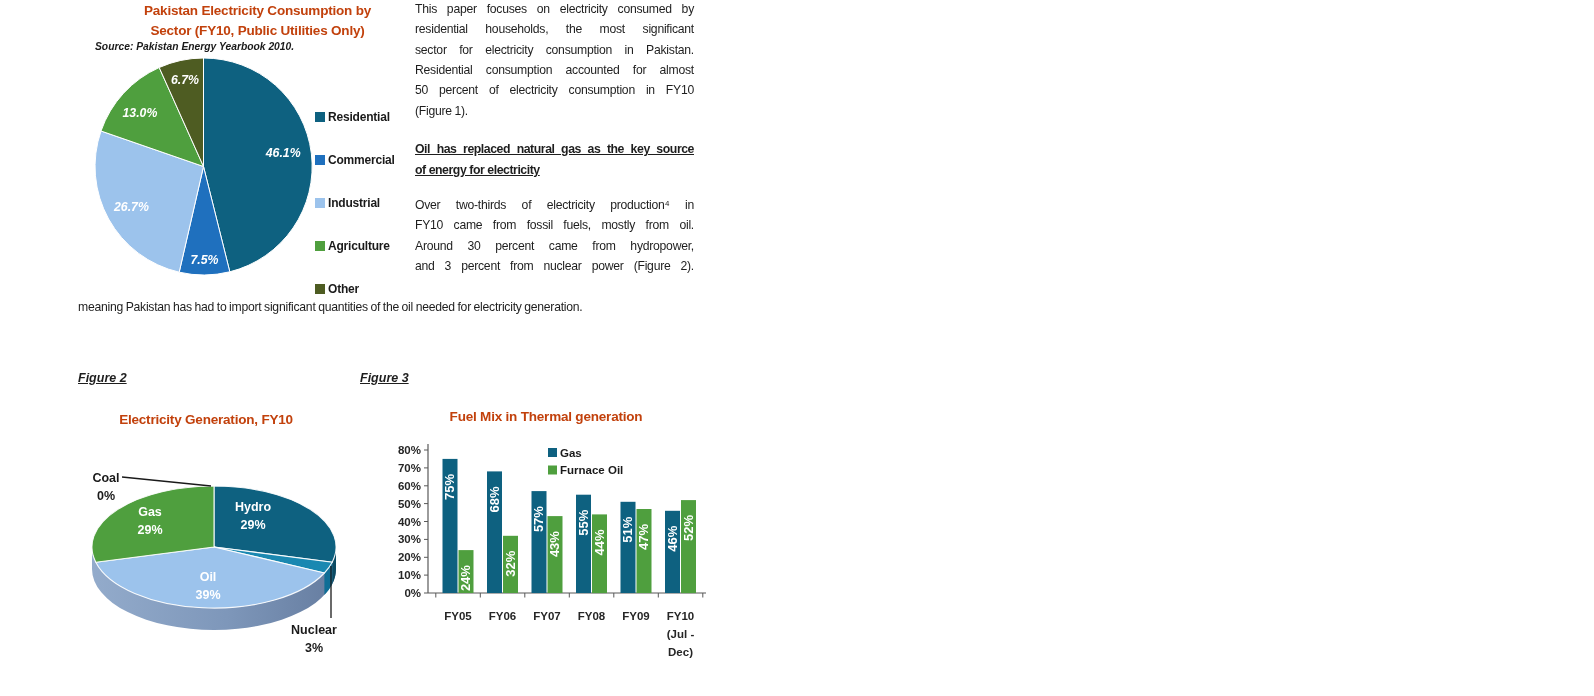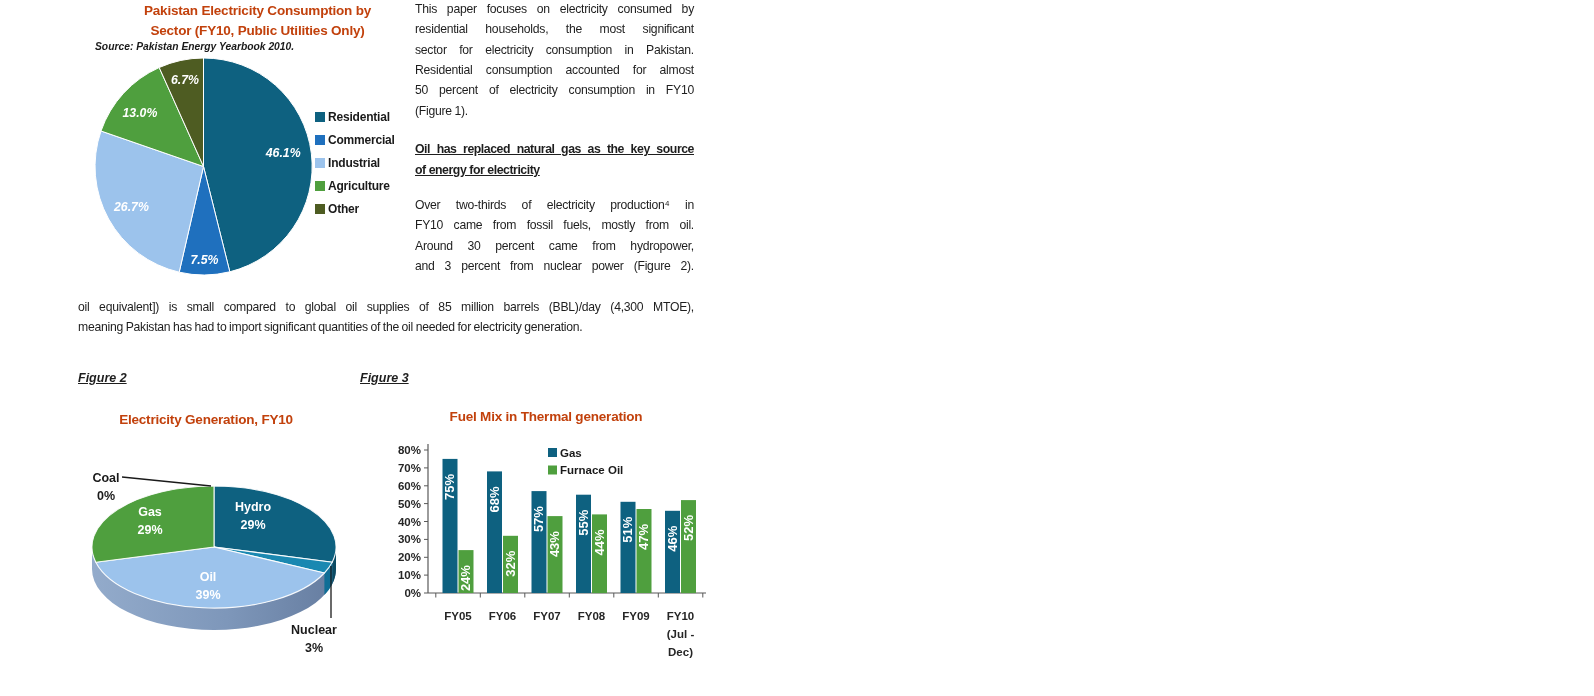--- a/index.html
+++ b/index.html
@@ -13,21 +13,21 @@
   .jl{text-align:justify;text-align-last:justify;}
   .last{text-align-last:left;}
   .rcol{left:415px;width:279px;}
   .wide{left:78px;width:616px;}
   .hline{font-size:12.3px;line-height:21px;font-weight:bold;text-decoration:underline;letter-spacing:-0.45px;}
   .figcap{font-size:12.5px;font-weight:bold;font-style:italic;text-decoration:underline;}
   
   .ctitle{font-size:13.5px;font-weight:bold;text-align:center;line-height:20px;letter-spacing:-0.2px;color:#c2410c;}
   .csource{font-size:10.3px;font-weight:600;font-style:italic;color:#1a1a1a;}
   
-  #fig1-legend{left:315px;top:105px;display:flex;flex-direction:column;}
+  #fig1-legend{left:315px;top:105px;display:flex;flex-direction:column;gap:20px;}
   .legitem{height:23px;display:flex;align-items:center;}
   .legswatch{width:10px;height:10px;margin-right:3px;flex:0 0 10px;}
   .leglabel{font-size:12px;font-weight:600;color:#1a1a1a;letter-spacing:-0.2px;}
   
   .pielabel{font:italic bold 12.3px "Liberation Sans",sans-serif;fill:#ffffff;}
   .p3name{font:bold 12.5px "Liberation Sans",sans-serif;}
   .axlab{font:600 11.5px "Liberation Sans",sans-serif;fill:#262626;}
   .barlab{font:bold 13px "Liberation Sans",sans-serif;fill:#ffffff;}
   .sleg{font:600 11.5px "Liberation Sans",sans-serif;fill:#1a1a1a;}
 </style>
@@ -89,21 +89,20 @@
 </div>
 
 <div class="abs rcol" style="top:195px;">
   <div class="tline jl">Over two-thirds of electricity production⁴ in</div>
   <div class="tline jl">FY10 came from fossil fuels, mostly from oil.</div>
   <div class="tline jl">Around 30 percent came from hydropower,</div>
   <div class="tline jl">and 3 percent from nuclear power (Figure 2).</div>
 </div>
 
 <div class="abs wide" style="top:297px;">
-  <div class="tline jl">oil equivalent]) is small compared to global oil supplies of 85 million barrels (BBL)/day (4,300 MTOE),</div>
   <div class="tline jl last">meaning Pakistan has had to import significant quantities of the oil needed for electricity generation.</div>
 </div>
 
 <div class="abs figcap" style="left:78px;top:371px;text-decoration:underline;">Figure 2</div>
 <div class="abs figcap" style="left:360px;top:371px;text-align:right;">Figure 3</div>
 
 <div class="abs ctitle" style="left:80px;top:410px;width:252px;">Electricity Generation, FY10</div>
 <svg id="fig2-pie" class="abs" style="left:80px;top:450px;" width="270" height="225" viewBox="80 450 270 225">
   <defs>
     <linearGradient id="rimGrad" x1="0" y1="0" x2="1" y2="0">

